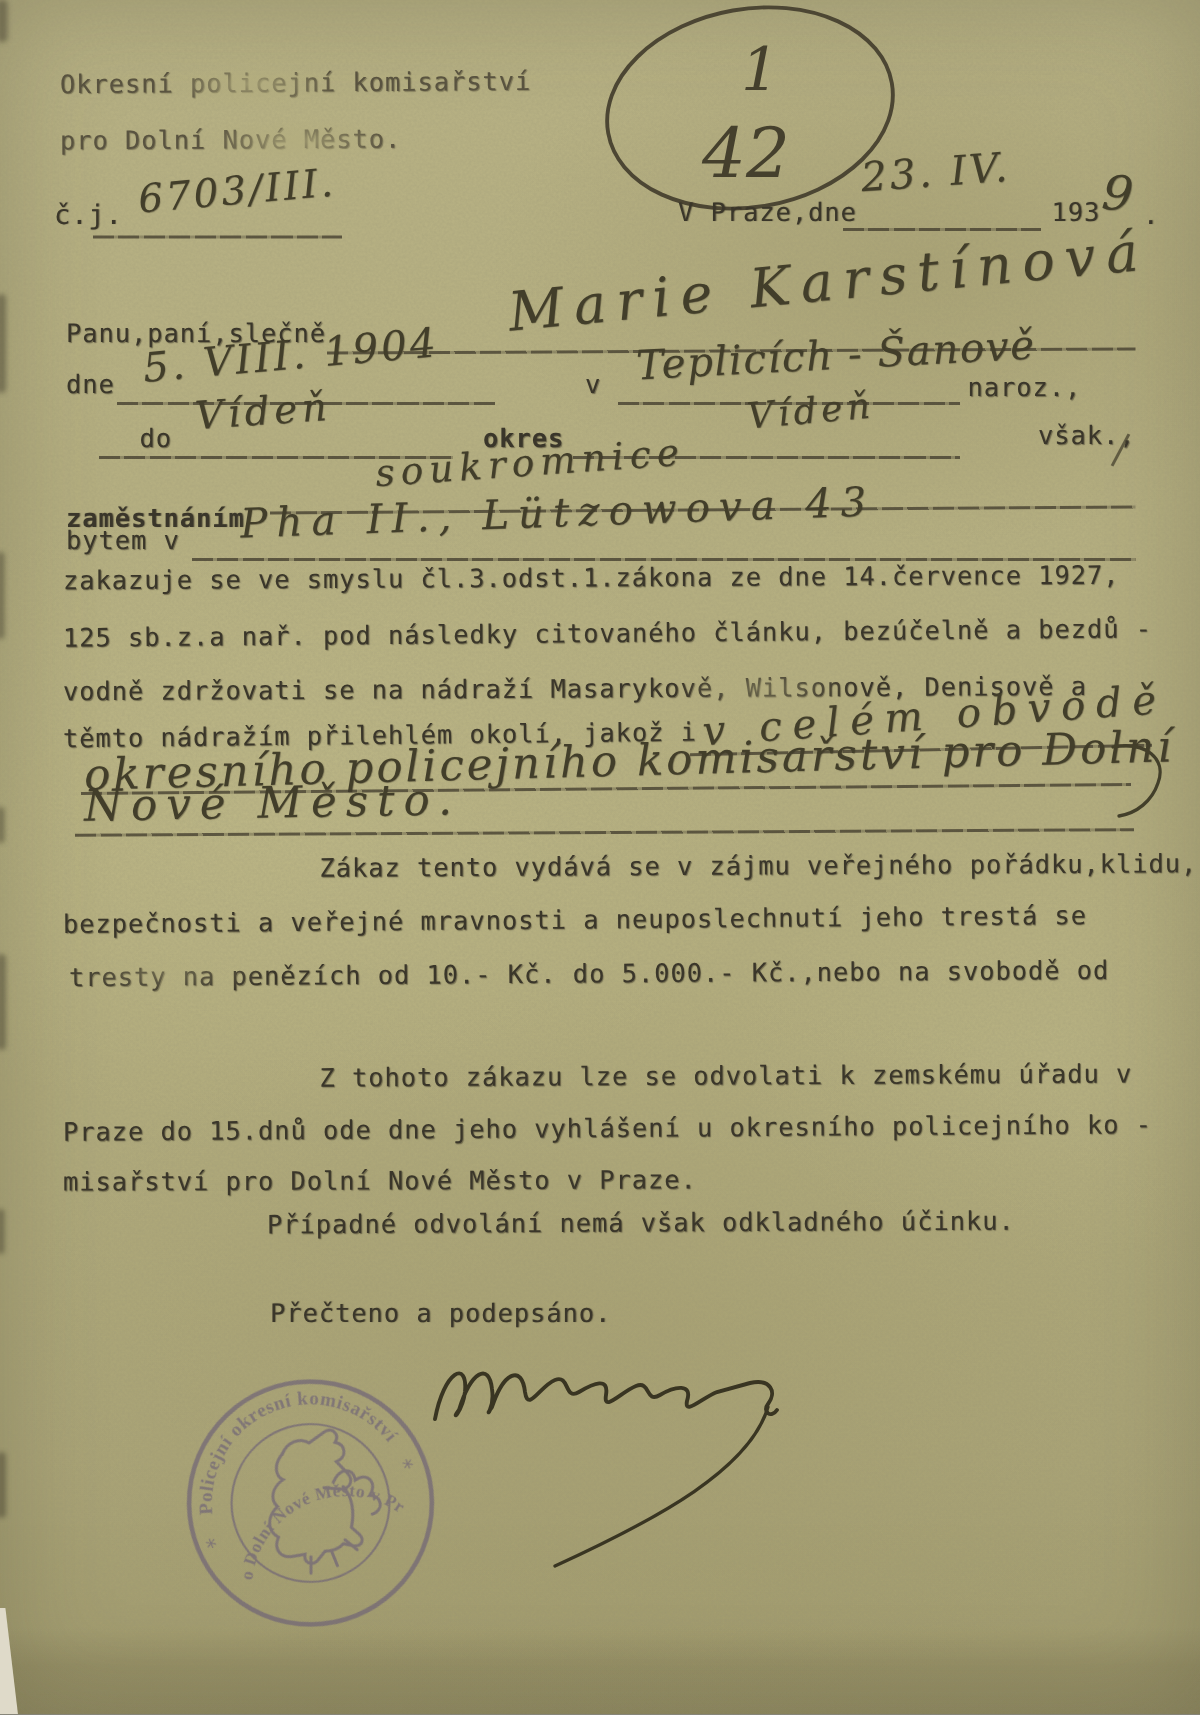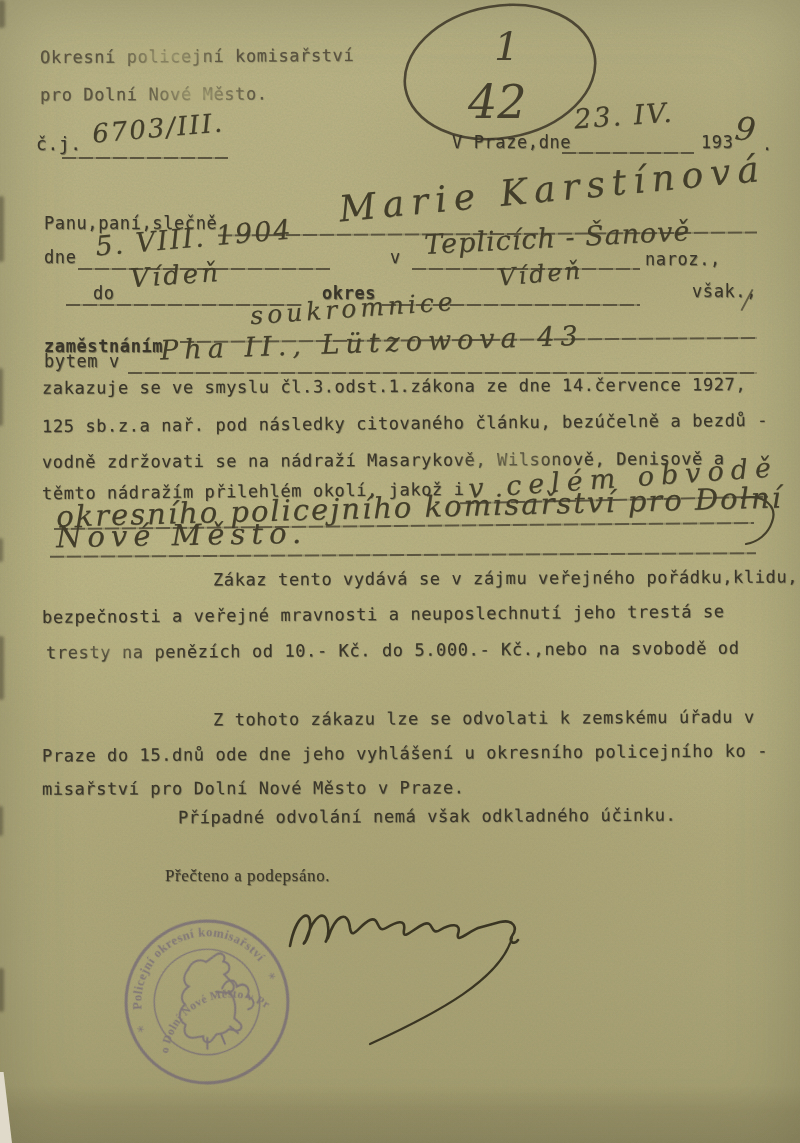--- a/index.html
+++ b/index.html
@@ -110,21 +110,21 @@
 
   <div class="tw" style="left:213px;top:568px;transform:rotate(-.3deg);">Zákaz tento vydává se v zájmu veřejného pořádku,klidu,</div>
   <div class="tw" style="left:42px;top:604px;transform:rotate(-.5deg);">bezpečnosti a veřejné mravnosti a neuposlechnutí jeho trestá se</div>
   <div class="tw" style="left:46px;top:640px;transform:rotate(-.4deg);">tresty na penězích od 10.- Kč. do 5.000.- Kč.,nebo na svobodě od</div>
 
   <div class="tw" style="left:213px;top:708px;transform:rotate(-.3deg);">Z tohoto zákazu lze se odvolati k zemskému úřadu v</div>
   <div class="tw" style="left:42px;top:743px;transform:rotate(-.4deg);">Praze do 15.dnů ode dne jeho vyhlášení u okresního policejního ko -</div>
   <div class="tw" style="left:42px;top:778px;transform:rotate(-.2deg);">misařství pro Dolní Nové Město v Praze.</div>
   <div class="tw" style="left:178px;top:806px;transform:rotate(-.3deg);">Případné odvolání nemá však odkladného účinku.</div>
 
-  <div class="tw" style="left:165px;top:866px;font-family:Liberation Serif, serif;">Přečteno a podepsáno.</div>
+  <div class="tw" style="left:180px;top:866px;">Přečteno a podepsáno.</div>
 
   <svg style="position:absolute;left:278px;top:884px;" width="270" height="170" viewBox="0 0 270 170">
     <path d="M12,62 C18,30 34,22 32,44 C30,58 22,64 28,56 C36,30 48,24 50,42 C52,56 44,62 50,54 C58,30 70,26 72,44 C74,58 82,40 92,36 C102,32 98,50 108,44 C118,38 128,34 126,46 C124,58 136,44 146,40 C156,36 152,52 162,46 C172,40 184,38 180,50 C178,60 190,48 200,44 L222,38 C236,35 240,44 234,52 C230,57 236,62 240,56" fill="none" stroke="#393522" stroke-width="2.6" stroke-linecap="round"></path>
     <path d="M234,54 C222,95 162,128 92,160" fill="none" stroke="#393522" stroke-width="2.2" stroke-linecap="round"></path>
   </svg>
 
   <svg style="position:absolute;left:121px;top:916px;transform:rotate(-22deg);opacity:.68;filter:blur(.4px);" width="172" height="172" viewBox="0 0 170 170">
     <circle cx="85" cy="85" r="80" fill="none" stroke="#6e6277" stroke-width="3"></circle>
     <circle cx="85" cy="85" r="52" fill="none" stroke="#6e6277" stroke-width="1.4"></circle>
     <defs>

